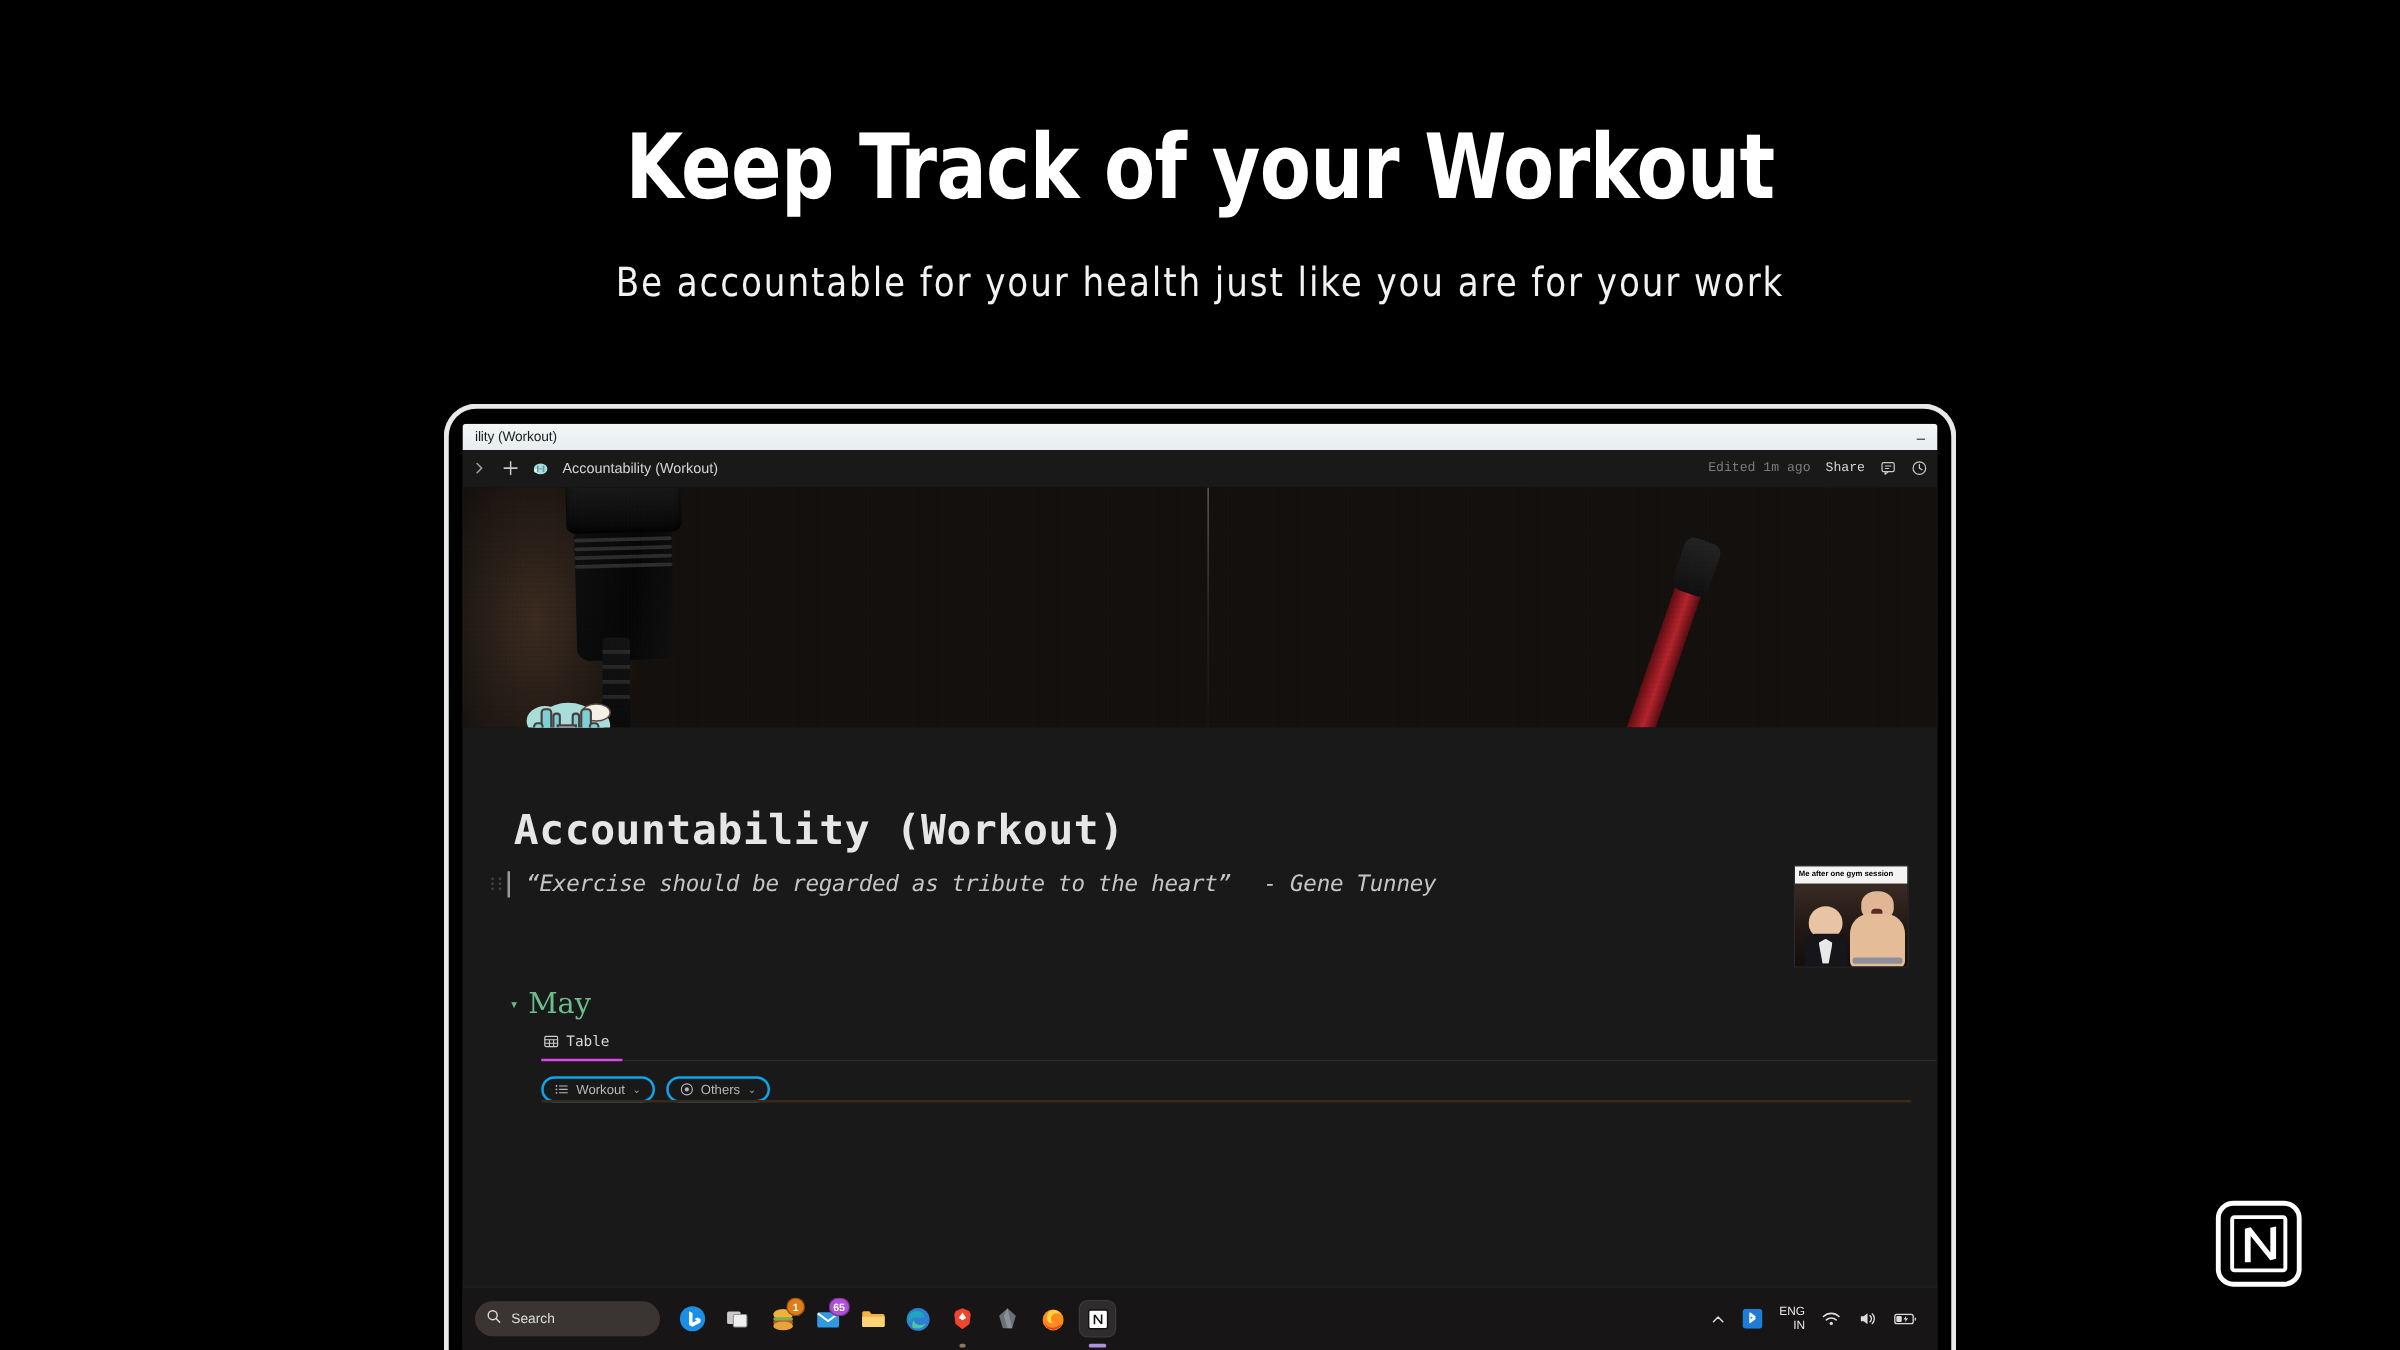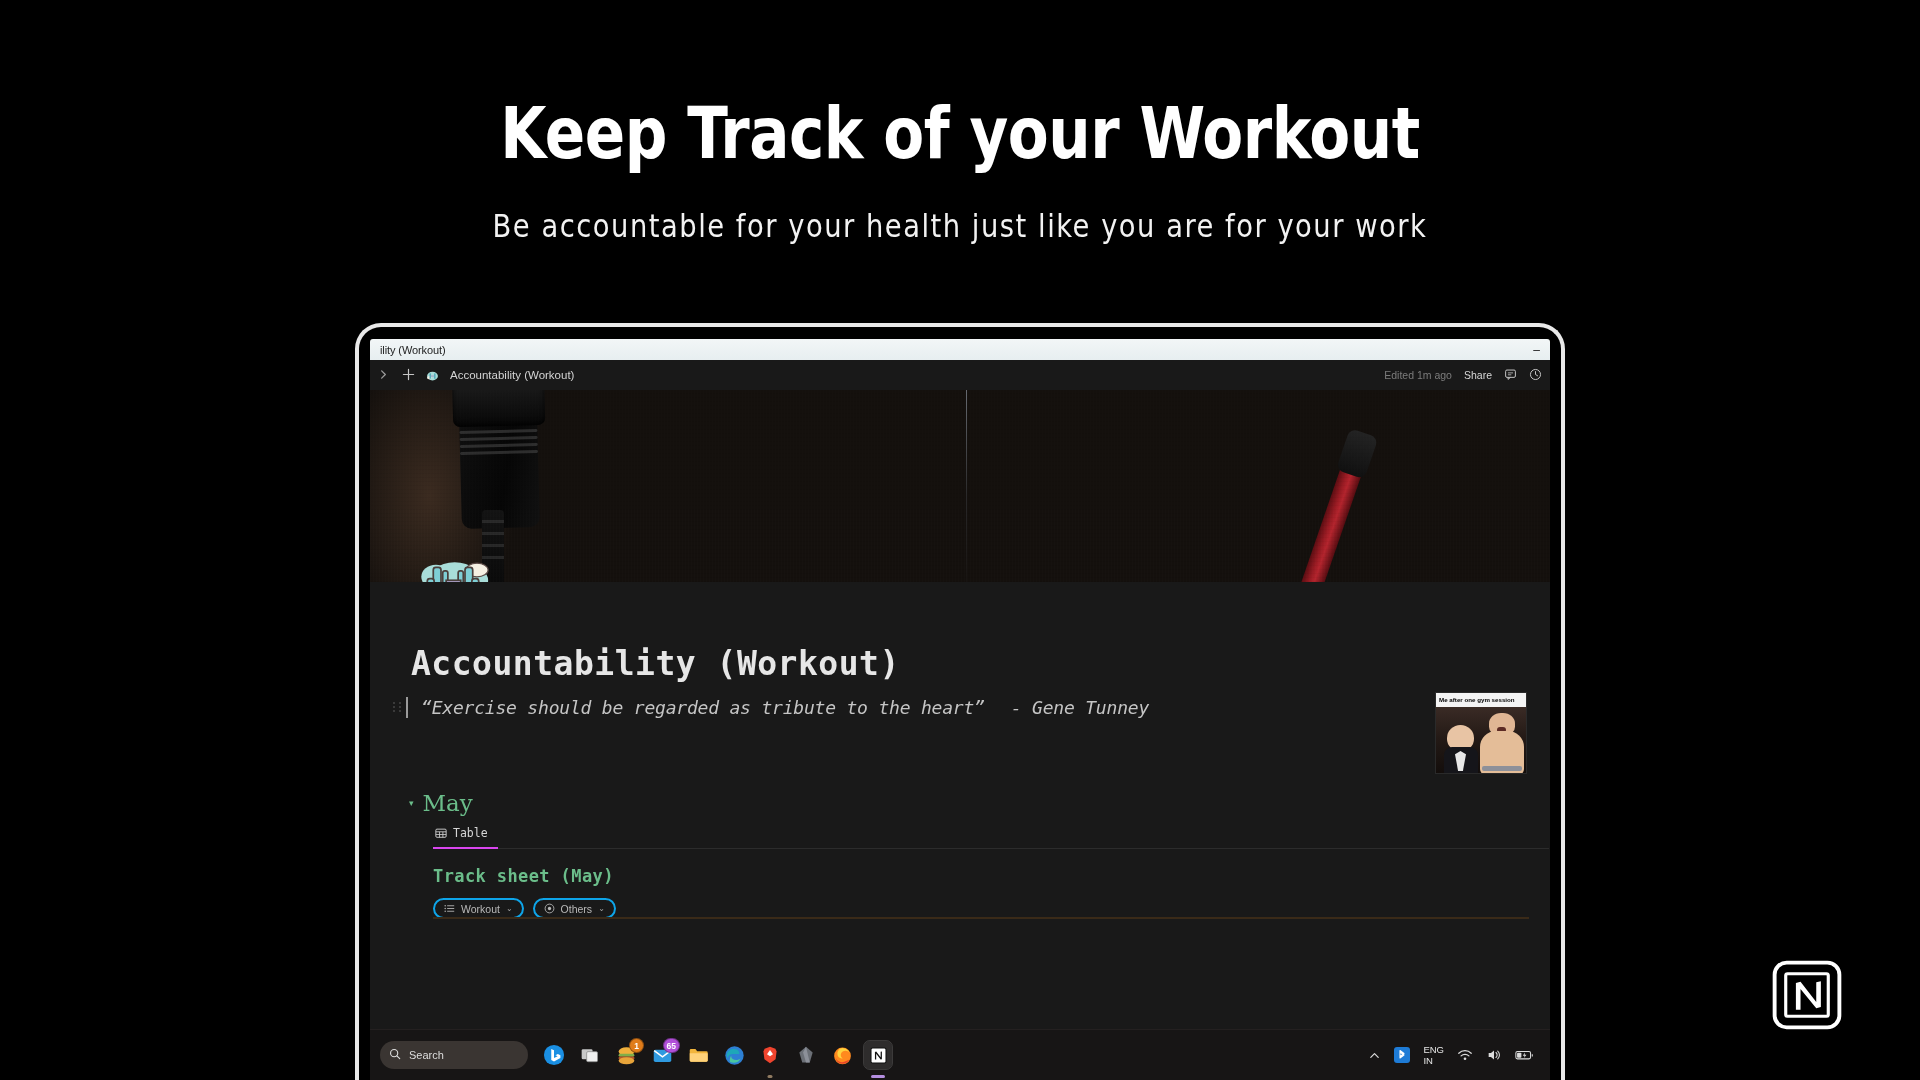--- a/index.html
+++ b/index.html
@@ -67,21 +67,21 @@
     border-bottom:1px solid #191919;
   }
   .tb-left { display:flex; align-items:center; gap:11px; }
   .tb-ico {
     color:#9b9b9b; font-size:13px; line-height:1;
     display:inline-flex; align-items:center; justify-content:center;
     width:14px; height:14px;
   }
   .tb-emoji { width:13px; height:13px; display:inline-block; }
   .tb-crumb { font-size:11.5px; color:#d4d4d4; white-space:nowrap; }
-  .tb-right { margin-left:auto; display:flex; align-items:center; gap:12px; }
+  .tb-right { margin-left:auto; display:flex; align-items:center; gap:12px;font-family:Liberation Mono, monospace; }
   .tb-edited { font-size:10.5px; color:#7c7c7c; white-space:nowrap; }
   .tb-share { font-size:10.5px; color:#d8d8d8; }
   .tb-r-ico { color:#c9c9c9; display:inline-flex; }
 
   
   .cover {
     position:relative; height:192px; width:100%;
     background:
       radial-gradient(ellipse 120px 200px at 5% 55%, #3b2b20 0%, #14100d 72%),
       radial-gradient(ellipse 150px 230px at 95% 45%, #2b211b 0%, #110e0c 75%),
@@ -266,21 +266,21 @@
   .badge {
     position:absolute; top:-3px; right:-4px; min-width:15px; height:15px;
     border-radius:8px; background:#b14fd8; color:#fff;
     font-size:8.5px; font-weight:700; display:flex;
     align-items:center; justify-content:center; padding:0 3px;
     border:1px solid rgba(0,0,0,.35);
   }
   .badge.orange { background:#e07c1a; }
   .tray { margin-left:auto; display:flex; align-items:center; gap:13px; padding-right:6px; }
   .tray-ico { color:#dcdcdc; display:inline-flex; align-items:center; }
-  .lang { text-align:left; font-size:9.5px; line-height:11px; color:#e6e6e6; }
+  .lang { text-align:right; font-size:9.5px; line-height:11px; color:#e6e6e6; }
 
   
   .brand {
     position:absolute; right:76px; bottom:48px;
     width:74px; height:74px;
   }
 </style>
 </head>
 <body>
 
@@ -422,21 +422,20 @@
                 <svg width="12" height="12" viewBox="0 0 14 14">
                     <rect x="1" y="2.5" width="12" height="9.5" rx="1.3" fill="none" stroke="#cfcfcf" stroke-width="1.1"></rect>
                     <path d="M1 5.6h12M1 8.8h12M5.3 5.6V12M9.2 5.6V12" stroke="#cfcfcf" stroke-width="1"></path>
                   </svg>
               </span>
               <span class="view-tab-label">Table</span>
             </div>
             <div class="view-rule"></div>
           </div>
 
-          <div class="db-title">Track sheet (May)</div>
 
           <div class="pills">
             <div class="pill">
               <span class="pill-icon">
                 <svg width="11" height="11" viewBox="0 0 14 14">
                     <path d="M1.5 3.5h.01M1.5 7h.01M1.5 10.5h.01" stroke="#b9b9b9" stroke-width="1.8" stroke-linecap="round"></path>
                     <path d="M4.5 3.5h8M4.5 7h8M4.5 10.5h8" stroke="#b9b9b9" stroke-width="1.1" stroke-linecap="round"></path>
                   </svg>
               </span>
               <span>Workout</span>

